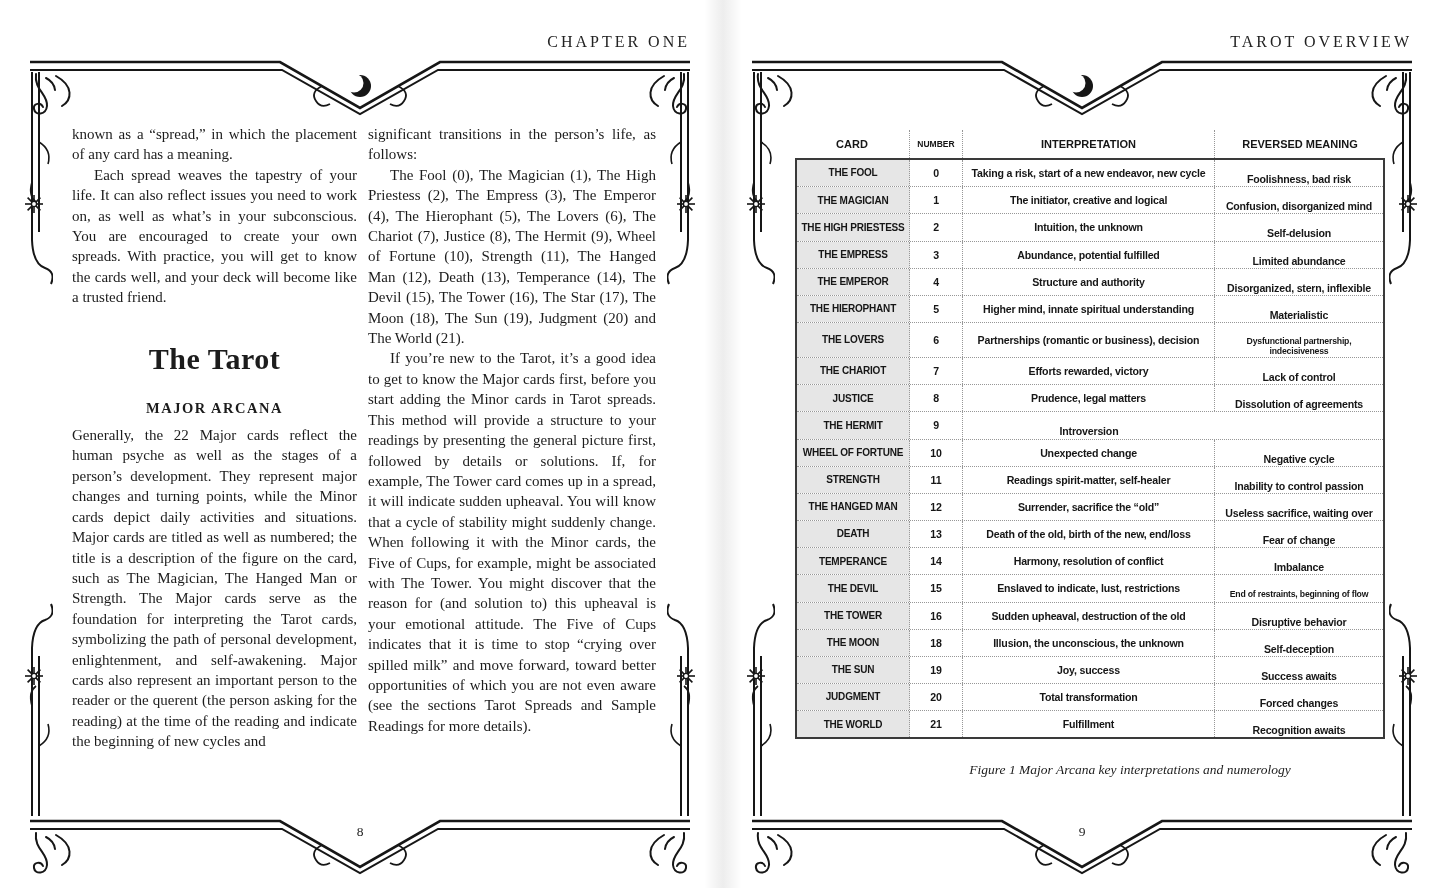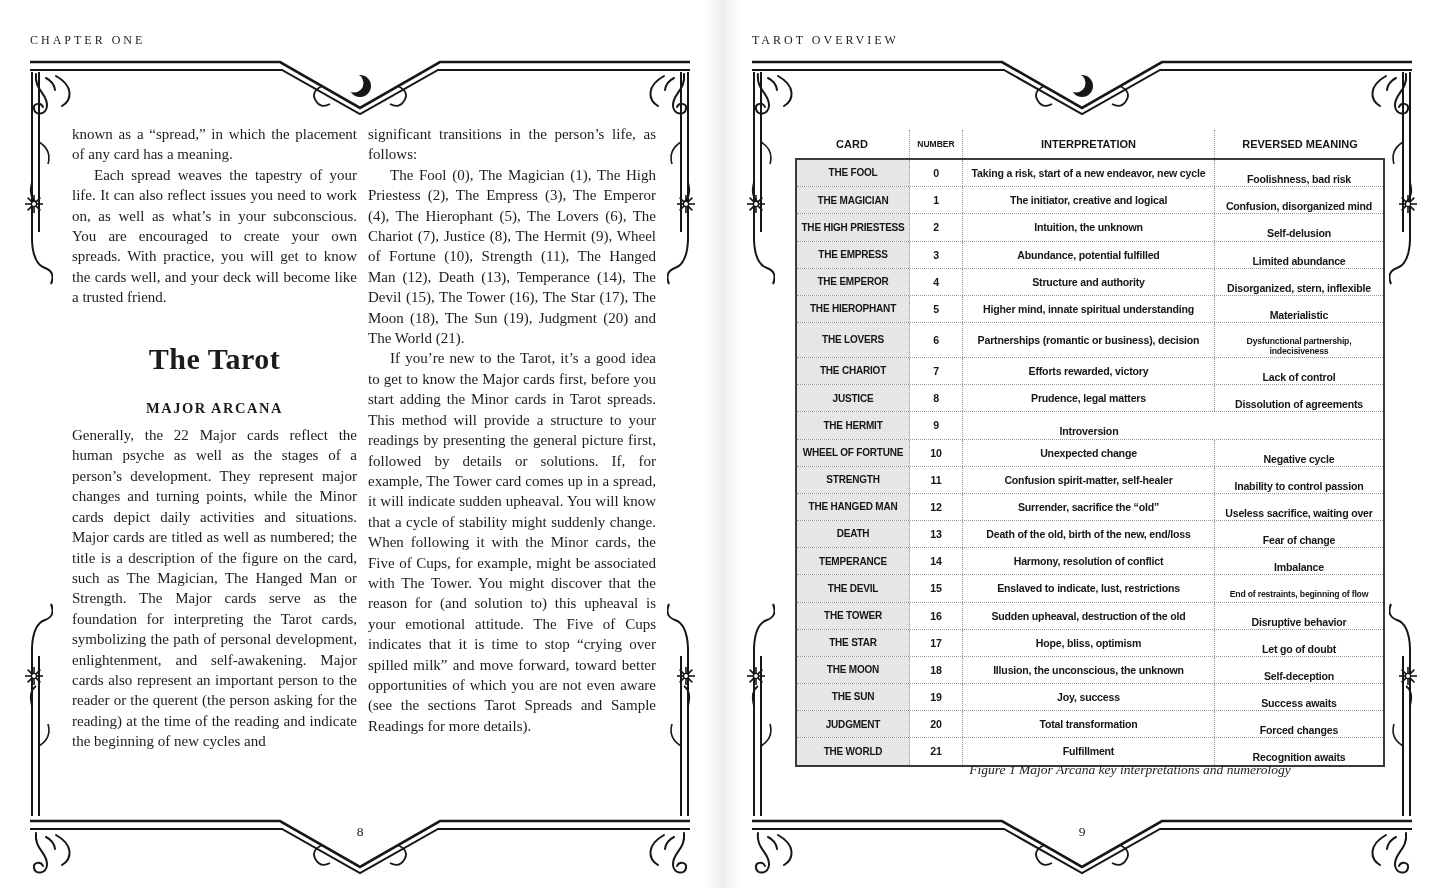--- a/index.html
+++ b/index.html
@@ -4,22 +4,22 @@
 <style>
   html,body{margin:0;padding:0;background:#ffffff;}
   .spread{position:relative;width:1445px;height:888px;background:#ffffff;color:#1c1c1c;
           font-family:"Liberation Serif",serif;overflow:hidden;}
   .gutter{position:absolute;left:704px;top:0;width:38px;height:888px;
           background:linear-gradient(90deg,rgba(0,0,0,0) 0%,rgba(0,0,0,0.07) 50%,rgba(0,0,0,0) 100%);}
   .page{position:absolute;top:0;height:888px;}
   .page-left{left:0;width:722px;}
   .page-right{left:722px;width:723px;}
 
-  .running-head{position:absolute;top:33px;left:30px;width:660px;text-align:left;
-                font-size:12px;letter-spacing:3px;color:#222;}
+  .running-head{position:absolute;top:33px;left:30px;width:660px;text-align:right;
+                font-size:16px;letter-spacing:3px;color:#222;}
   .band{position:absolute;left:30px;top:56px;width:660px;height:60px;}
   .band.bottom{top:815px;}
   .page-num{position:absolute;top:824px;left:30px;width:660px;text-align:center;font-size:13.5px;}
   .vine{position:absolute;width:26px;height:230px;}
   .vine.tl{left:27px;top:72px;}
   .vine.tr{left:667px;top:72px;transform:scaleX(-1);}
   .vine.bl{left:27px;top:586px;transform:scaleY(-1);}
   .vine.br{left:667px;top:586px;transform:scale(-1,-1);}
   .star{position:absolute;width:20px;height:20px;}
   .star.lt{left:24px;top:194px;}  .star.rt{left:676px;top:194px;}
@@ -268,21 +268,21 @@
   <div class="t-row">
     <div class="cell c-card">WHEEL OF FORTUNE</div>
     <div class="cell c-num">10</div>
     <div class="cell c-interp">Unexpected change</div>
     <div class="cell c-rev">Negative cycle</div>
   </div>
 
   <div class="t-row">
     <div class="cell c-card">STRENGTH</div>
     <div class="cell c-num">11</div>
-    <div class="cell c-interp">Confusion spirit-matter, self-healer</div>
+    <div class="cell c-interp">Readings spirit-matter, self-healer</div>
     <div class="cell c-rev">Inability to control passion</div>
   </div>
 
   <div class="t-row">
     <div class="cell c-card">THE HANGED MAN</div>
     <div class="cell c-num">12</div>
     <div class="cell c-interp">Surrender, sacrifice the “old”</div>
     <div class="cell c-rev">Useless sacrifice, waiting over</div>
   </div>
 
@@ -307,26 +307,20 @@
     <div class="cell c-rev small">End of restraints, beginning of flow</div>
   </div>
 
   <div class="t-row">
     <div class="cell c-card">THE TOWER</div>
     <div class="cell c-num">16</div>
     <div class="cell c-interp">Sudden upheaval, destruction of the old</div>
     <div class="cell c-rev">Disruptive behavior</div>
   </div>
 
-  <div class="t-row">
-    <div class="cell c-card">THE STAR</div>
-    <div class="cell c-num">17</div>
-    <div class="cell c-interp">Hope, bliss, optimism</div>
-    <div class="cell c-rev">Let go of doubt</div>
-  </div>
 
   <div class="t-row">
     <div class="cell c-card">THE MOON</div>
     <div class="cell c-num">18</div>
     <div class="cell c-interp">Illusion, the unconscious, the unknown</div>
     <div class="cell c-rev">Self-deception</div>
   </div>
 
   <div class="t-row">
     <div class="cell c-card">THE SUN</div>

